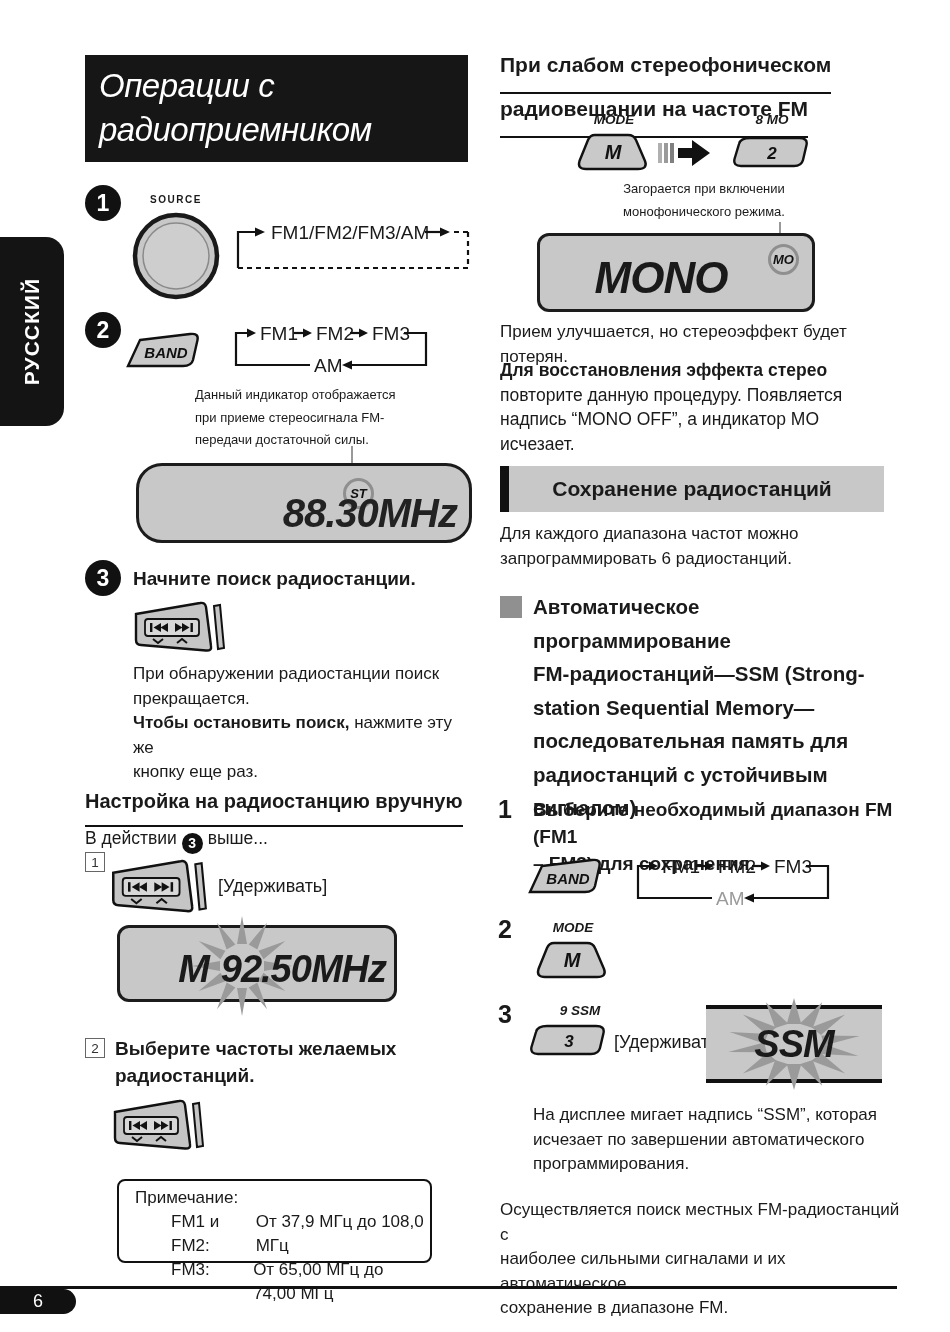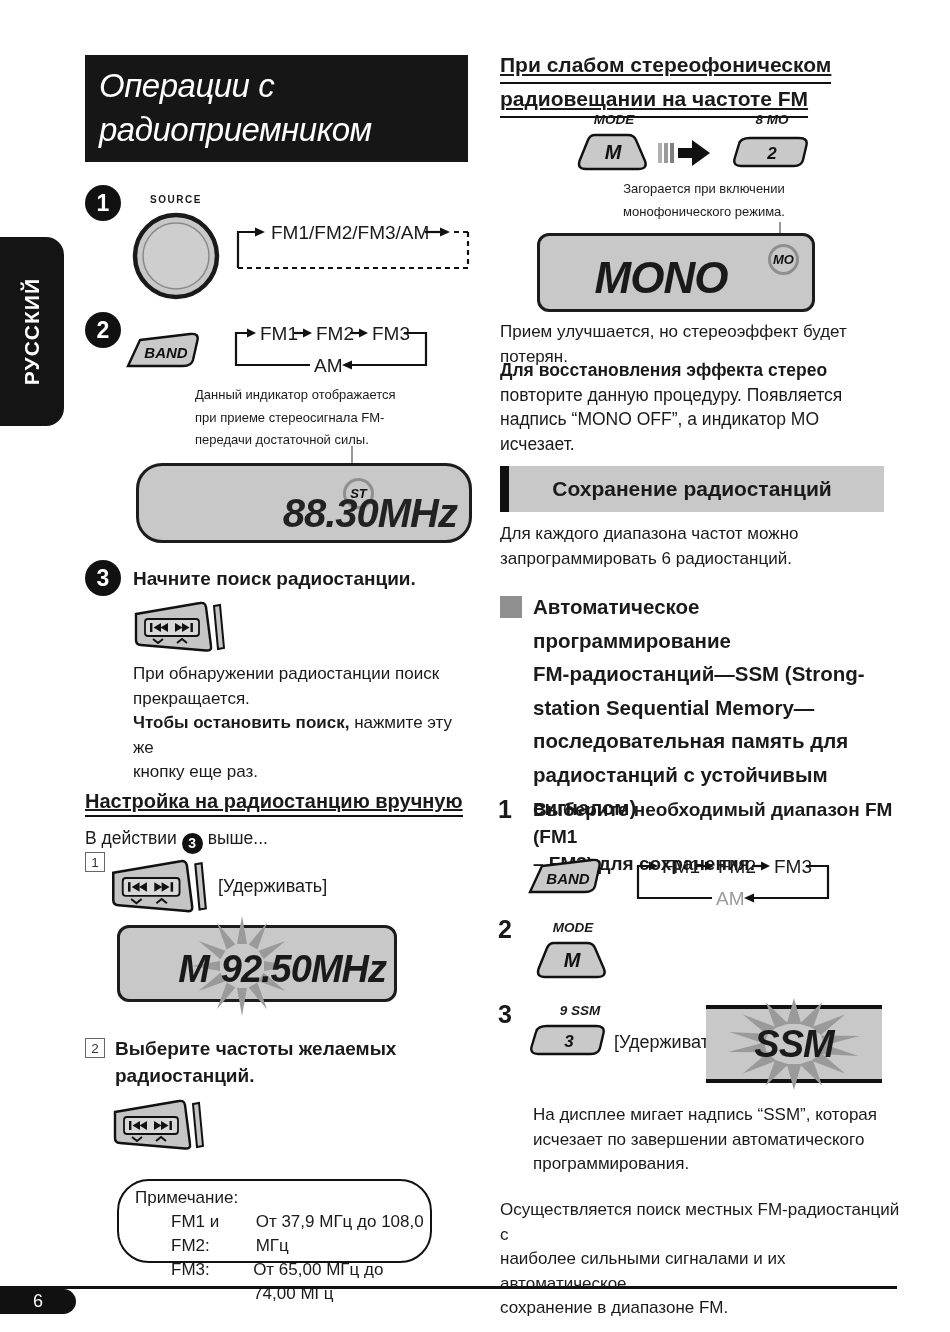--- a/index.html
+++ b/index.html
@@ -36,30 +36,30 @@
   
   .lcd { background:#c8c8c8; border:3px solid #1c1c1c; border-radius:12px; }
   .lcd-freq { position:absolute; right:12px; bottom:4px; font-style:italic; font-weight:bold;
     font-size:40px; letter-spacing:-1px; color:#222; }
   .ind-circle { position:absolute; width:31px; height:31px; border:3px solid #8f8f8f;
     border-radius:50%; display:flex; align-items:center; justify-content:center;
     font-size:13px; font-weight:bold; font-style:italic; color:#111; }
   .callout-line { width:2px; background:#999; }
   .note-text { font-size:13px; line-height:22.5px; }
 
-  .h-underline { font-size:20px; font-weight:bold; border-bottom:2.5px solid #111; padding-bottom:2px; display:inline-block;text-decoration:underline; }
+  .h-underline { font-size:20px; font-weight:bold; border-bottom:2.5px solid #111; padding-bottom:12px; display:inline-block; }
   .body-t { font-size:17px; line-height:24.5px; }
   .step-t { font-size:19px; font-weight:bold; line-height:27px; }
 
   .subnum { width:20px; height:20px; border:1.5px solid #666; font-size:13.5px;
     display:flex; align-items:center; justify-content:center; color:#333; }
 
   
   .note-box { left:117px; top:1179px; width:315px; height:84px; border:2.5px solid #111;
-    border-radius:32px; padding:5px 0 0 16px; font-size:17px; line-height:24px; }
+    border-radius:8px; padding:5px 0 0 16px; font-size:17px; line-height:24px; }
   .note-row { display:flex; }
   .note-row .lab { width:100px;margin-left:36px; }
 
   
   .btn-label { font-style:italic; font-weight:bold; font-size:13.5px; text-align:center; }
   .sec-header { left:500px; top:466px; width:384px; height:46px; background:#c8c8c8; display:flex;
     align-items:center; justify-content:center; }
   .sec-header::before { content:""; position:absolute; left:0; top:0; width:9px; height:46px; background:#111; }
   .sec-header span { font-size:21px; font-weight:bold; }
   .gray-bullet { width:22px; height:22px; background:#909090; }

